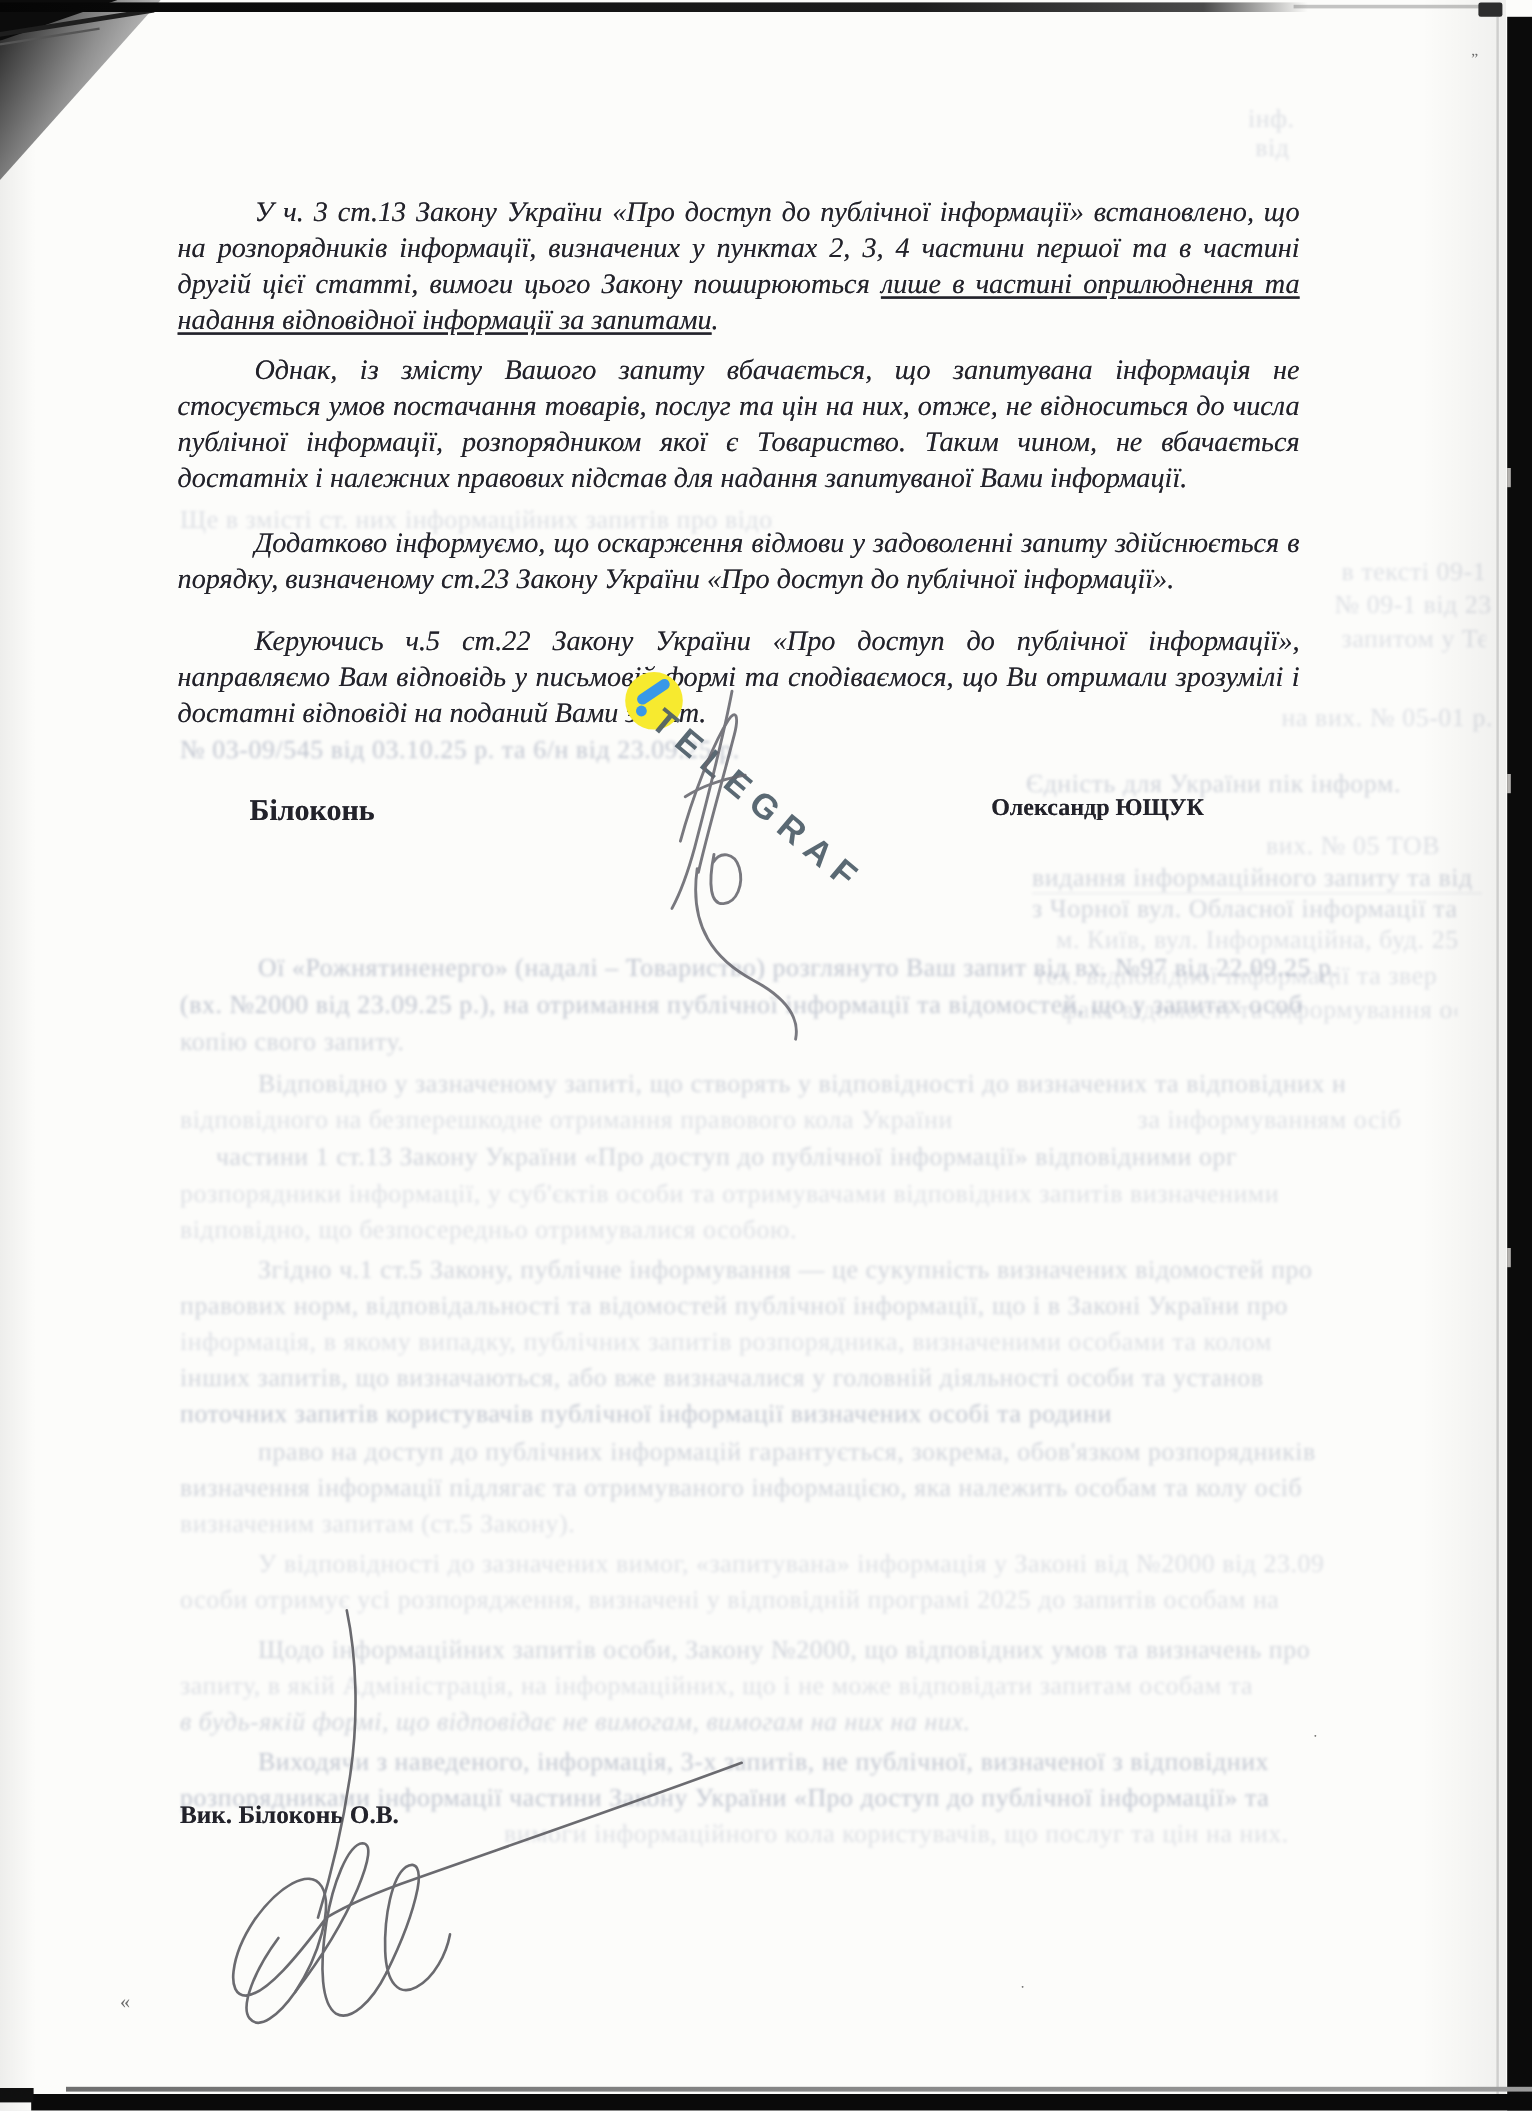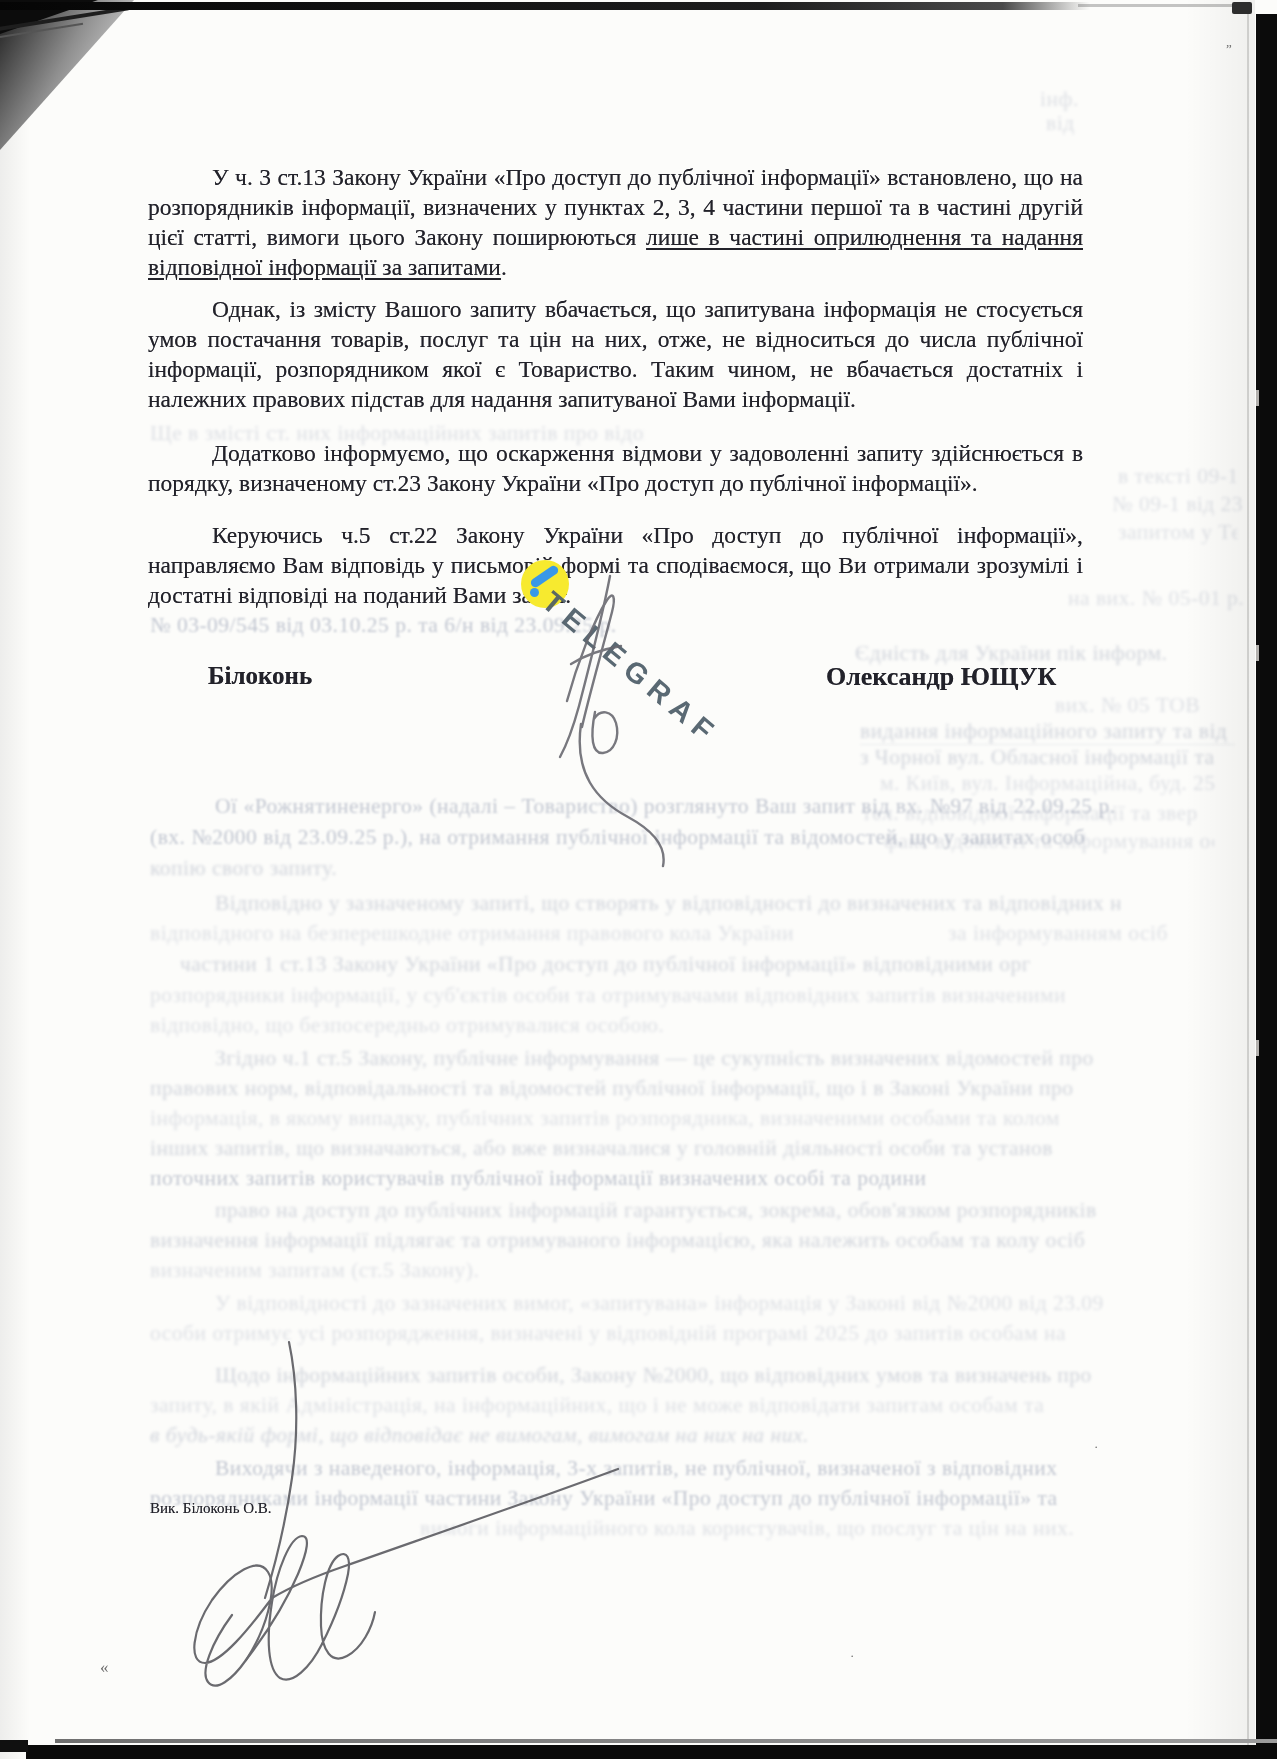--- a/index.html
+++ b/index.html
@@ -26,27 +26,27 @@
   .edge-right-blob{position:absolute;left:1232px;top:2px;width:20px;height:12px;background:#2d2d2d;border-radius:2px;z-index:10;}
   .paper-crease{position:absolute;left:1247px;top:14px;width:2px;height:1731px;background:rgba(120,120,120,.28);z-index:9;}
   .notch{position:absolute;left:1256px;width:3px;height:16px;background:#eceae6;opacity:.75;z-index:11;}
   .edge-bottom{position:absolute;left:26px;top:1745px;width:1251px;height:14px;background:#0a0a0a;z-index:10;}
   .edge-bottom-pre{position:absolute;left:55px;top:1739px;width:1222px;height:4px;z-index:10;
         background:linear-gradient(90deg,#6f6f6f,#9c9c9c);}
   .edge-bottom-blob{position:absolute;left:0;top:1740px;width:28px;height:12px;background:#101010;z-index:10;}
   
   .content{position:absolute;left:0;top:0;width:100%;height:100%;z-index:3;color:#22222a;}
   .para{position:absolute;left:148px;width:935px;margin:0;font-size:23.5px;line-height:30px;
-        text-align:justify;text-indent:64px;text-shadow:0 0 .5px rgba(25,25,35,.6);}
+        text-align:justify;text-indent:64px;text-shadow:0 0 .5px rgba(25,25,35,.6);font-style:italic;}
   .u{text-decoration:underline;text-underline-offset:3px;text-decoration-thickness:1.5px;}
   .sig-title{position:absolute;left:208px;top:662px;font-size:25px;font-weight:bold;
         text-shadow:0 0 .5px rgba(25,25,35,.6);}
-  .sig-name{position:absolute;left:826px;top:662px;font-size:26px;font-weight:bold;
+  .sig-name{position:absolute;left:826px;top:662px;font-size:20px;font-weight:bold;
         text-shadow:0 0 .5px rgba(25,25,35,.6);}
-  .executor{position:absolute;left:150px;top:1500px;font-size:15px;text-shadow:0 0 .4px rgba(25,25,35,.5);}
+  .executor{position:absolute;left:150px;top:1500px;font-size:21px;text-shadow:0 0 .4px rgba(25,25,35,.5);font-weight:bold;}
   
   .wm{position:absolute;z-index:4;}
   .wm-circle{position:absolute;left:521px;top:560px;width:48px;height:48px;border-radius:50%;
         background:var(--wm-yellow,#f7ea2f);}
   .wm-bar{position:absolute;left:8px;top:12px;width:31px;height:9px;border-radius:5px;
         background:var(--wm-blue,#3898e8);transform:rotate(-34deg);}
   .wm-dot{position:absolute;left:9px;top:28px;width:9px;height:9px;border-radius:50%;
         background:var(--wm-blue,#3898e8);}
   .wm-text{position:absolute;left:557px;top:585px;transform:rotate(40deg);transform-origin:0 0;
         font-family:"Liberation Sans",sans-serif;font-weight:bold;font-size:29px;letter-spacing:8px;

